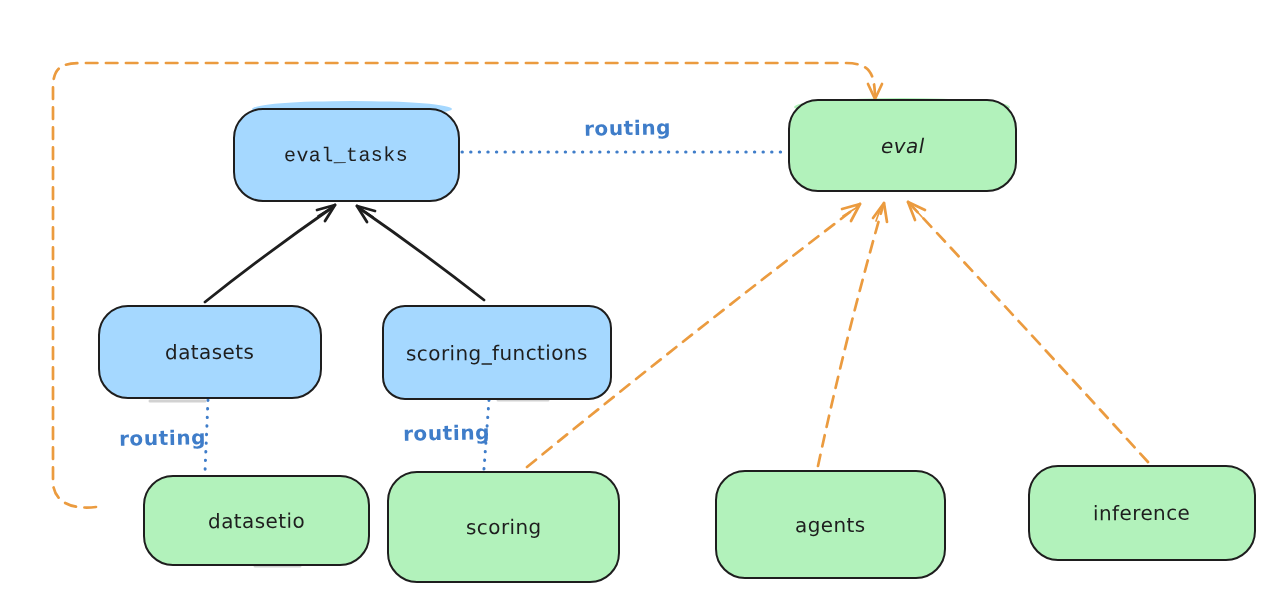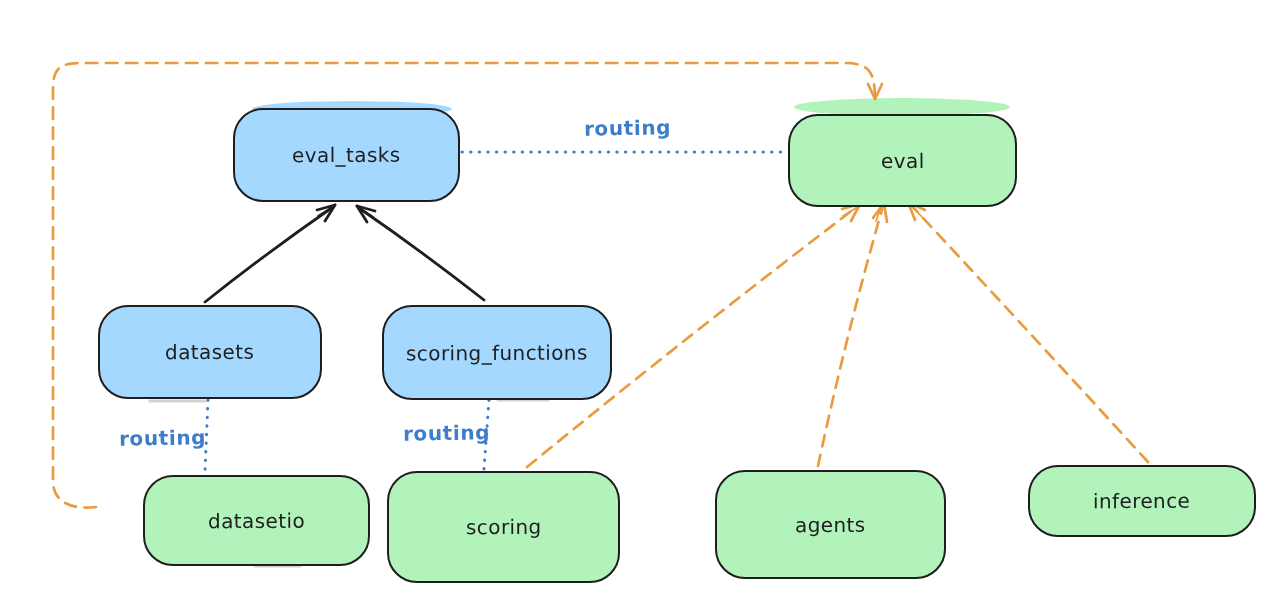--- a/index.html
+++ b/index.html
@@ -114,49 +114,49 @@
       <path d="M 881 207 L 876 221" stroke-width="1.7"></path>
     </g>
     <g class="stroke-orange no-fill" stroke-width="2.7" stroke-linecap="round">
       <path d="M 1148 462 Q 1032 335 911 205" stroke-dasharray="11.5 8.5"></path>
       <path d="M 908 202 L 915 220"></path>
       <path d="M 908 202 L 925 210"></path>
       <path d="M 912 206 L 922 217" stroke-width="1.7"></path>
     </g>
   </svg>
 
-  <div class="node blue" style="left:233px; top:108px; width:227px; height:94px;">
+  <div class="node blue" style="left:233px; top:108px; width:227px; height:94px;font-family:Liberation Mono, monospace;">
     <span class="node-label">eval_tasks</span>
   </div>
 
-  <div class="node green" style="left:788px; top:114px; width:229px; height:93px;">
+  <div class="node green" style="left:788px; top:99px; width:229px; height:93px;font-style:italic;">
     <span class="node-label">eval</span>
   </div>
 
   <div class="node blue" style="left:98px; top:305px; width:224px; height:94px;justify-content:center;">
     <span class="node-label">datasets</span>
   </div>
 
-  <div class="node blue" style="left:382px; top:305px; width:230px; height:95px;">
+  <div class="node blue" style="left:382px; top:305px; width:230px; height:95px;border-radius:23px;">
     <span class="node-label">scoring_functions</span>
   </div>
 
   <div class="node green" style="left:95px; top:475px; width:227px; height:91px;margin-left:48px;">
     <span class="node-label">datasetio</span>
   </div>
 
   <div class="node green" style="left:387px; top:471px; width:233px; height:112px;">
     <span class="node-label">scoring</span>
   </div>
 
   <div class="node green" style="left:715px; top:470px; width:231px; height:109px;">
     <span class="node-label">agents</span>
   </div>
 
-  <div class="node green" style="left:1028px; top:465px; width:228px; height:72px;">
+  <div class="node green" style="left:1028px; top:465px; width:228px; height:96px;">
     <span class="node-label">inference</span>
   </div>
 
   <div class="edge-label" style="left:584px; top:116px;">routing</div>
   <div class="edge-label" style="left:119px; top:426px;">routing</div>
   <div class="edge-label" style="left:403px; top:421px;">routing</div>
 
 </div>
 
 </body></html>

